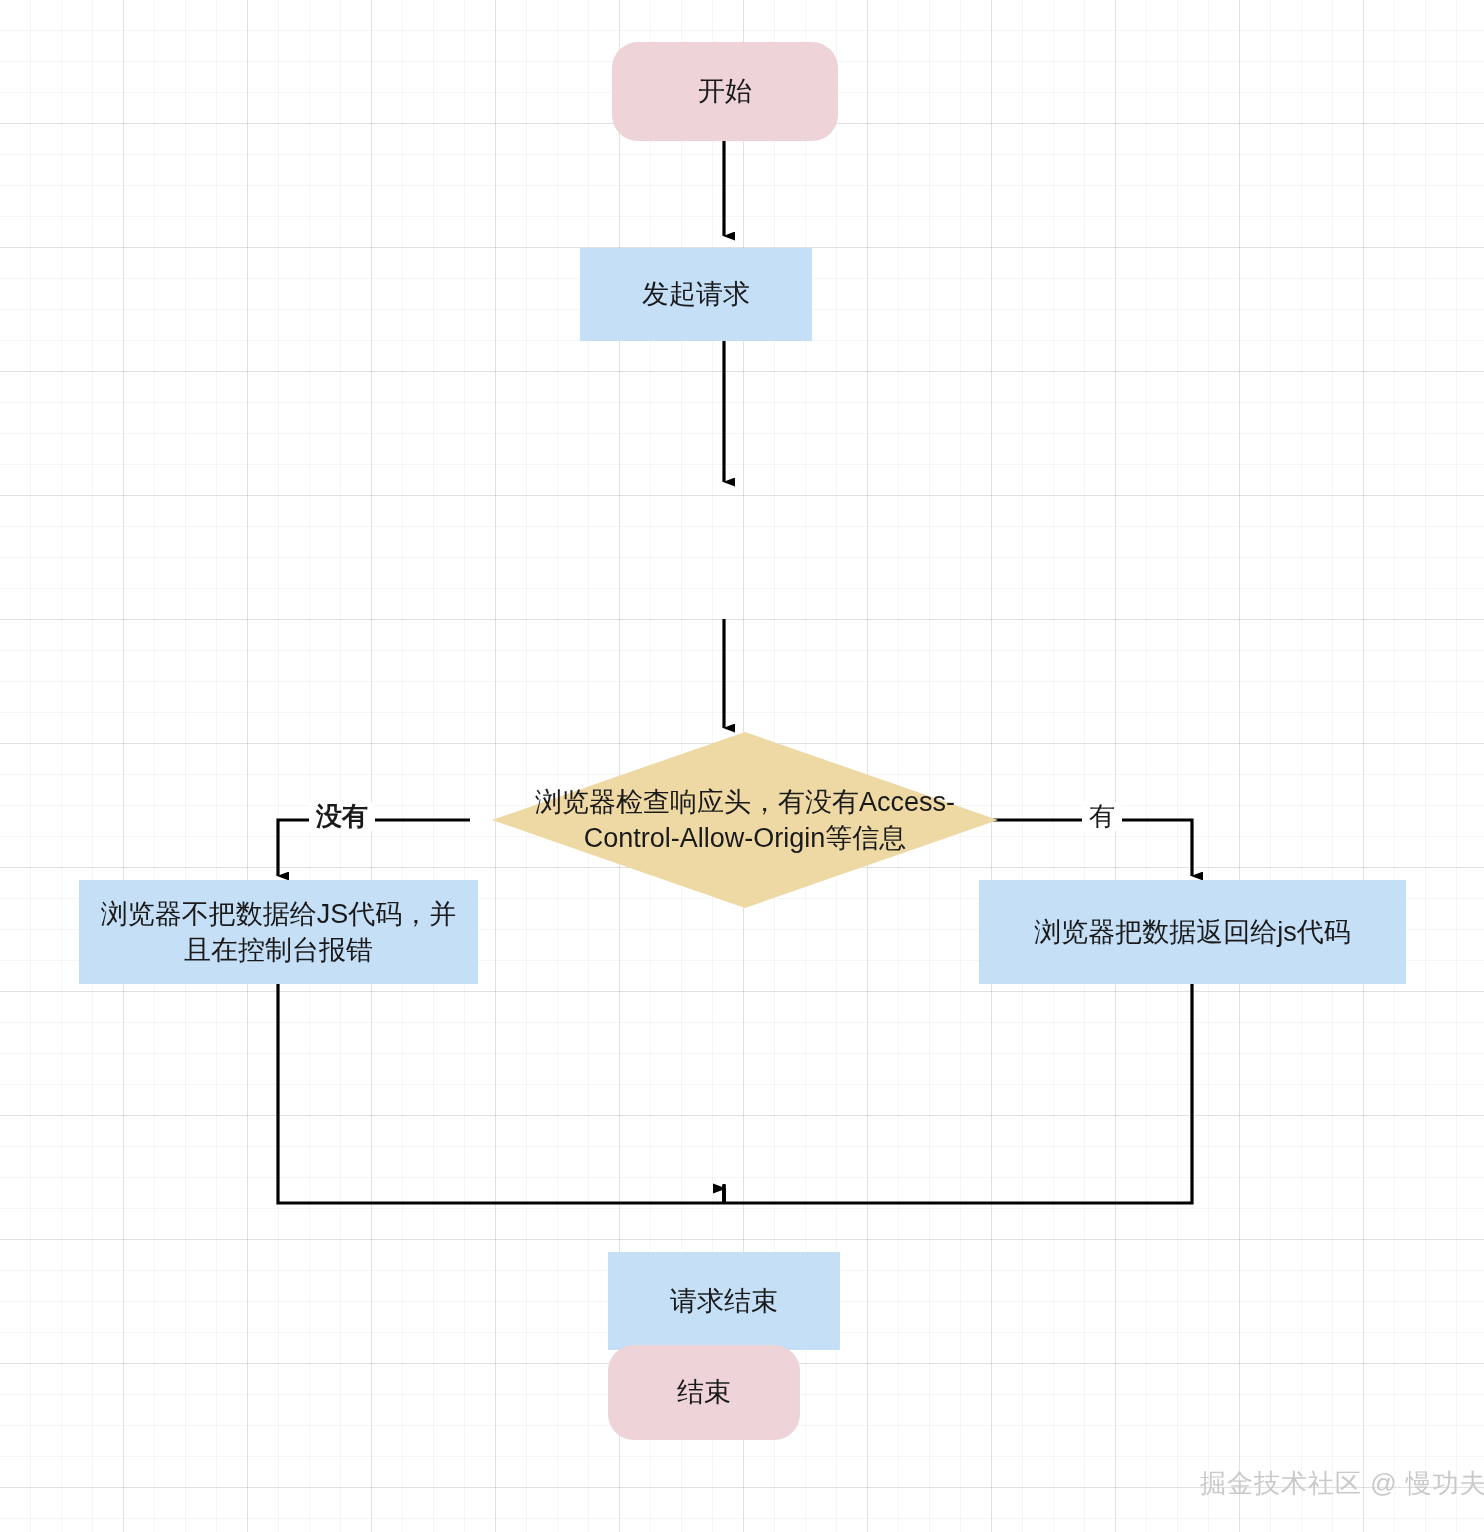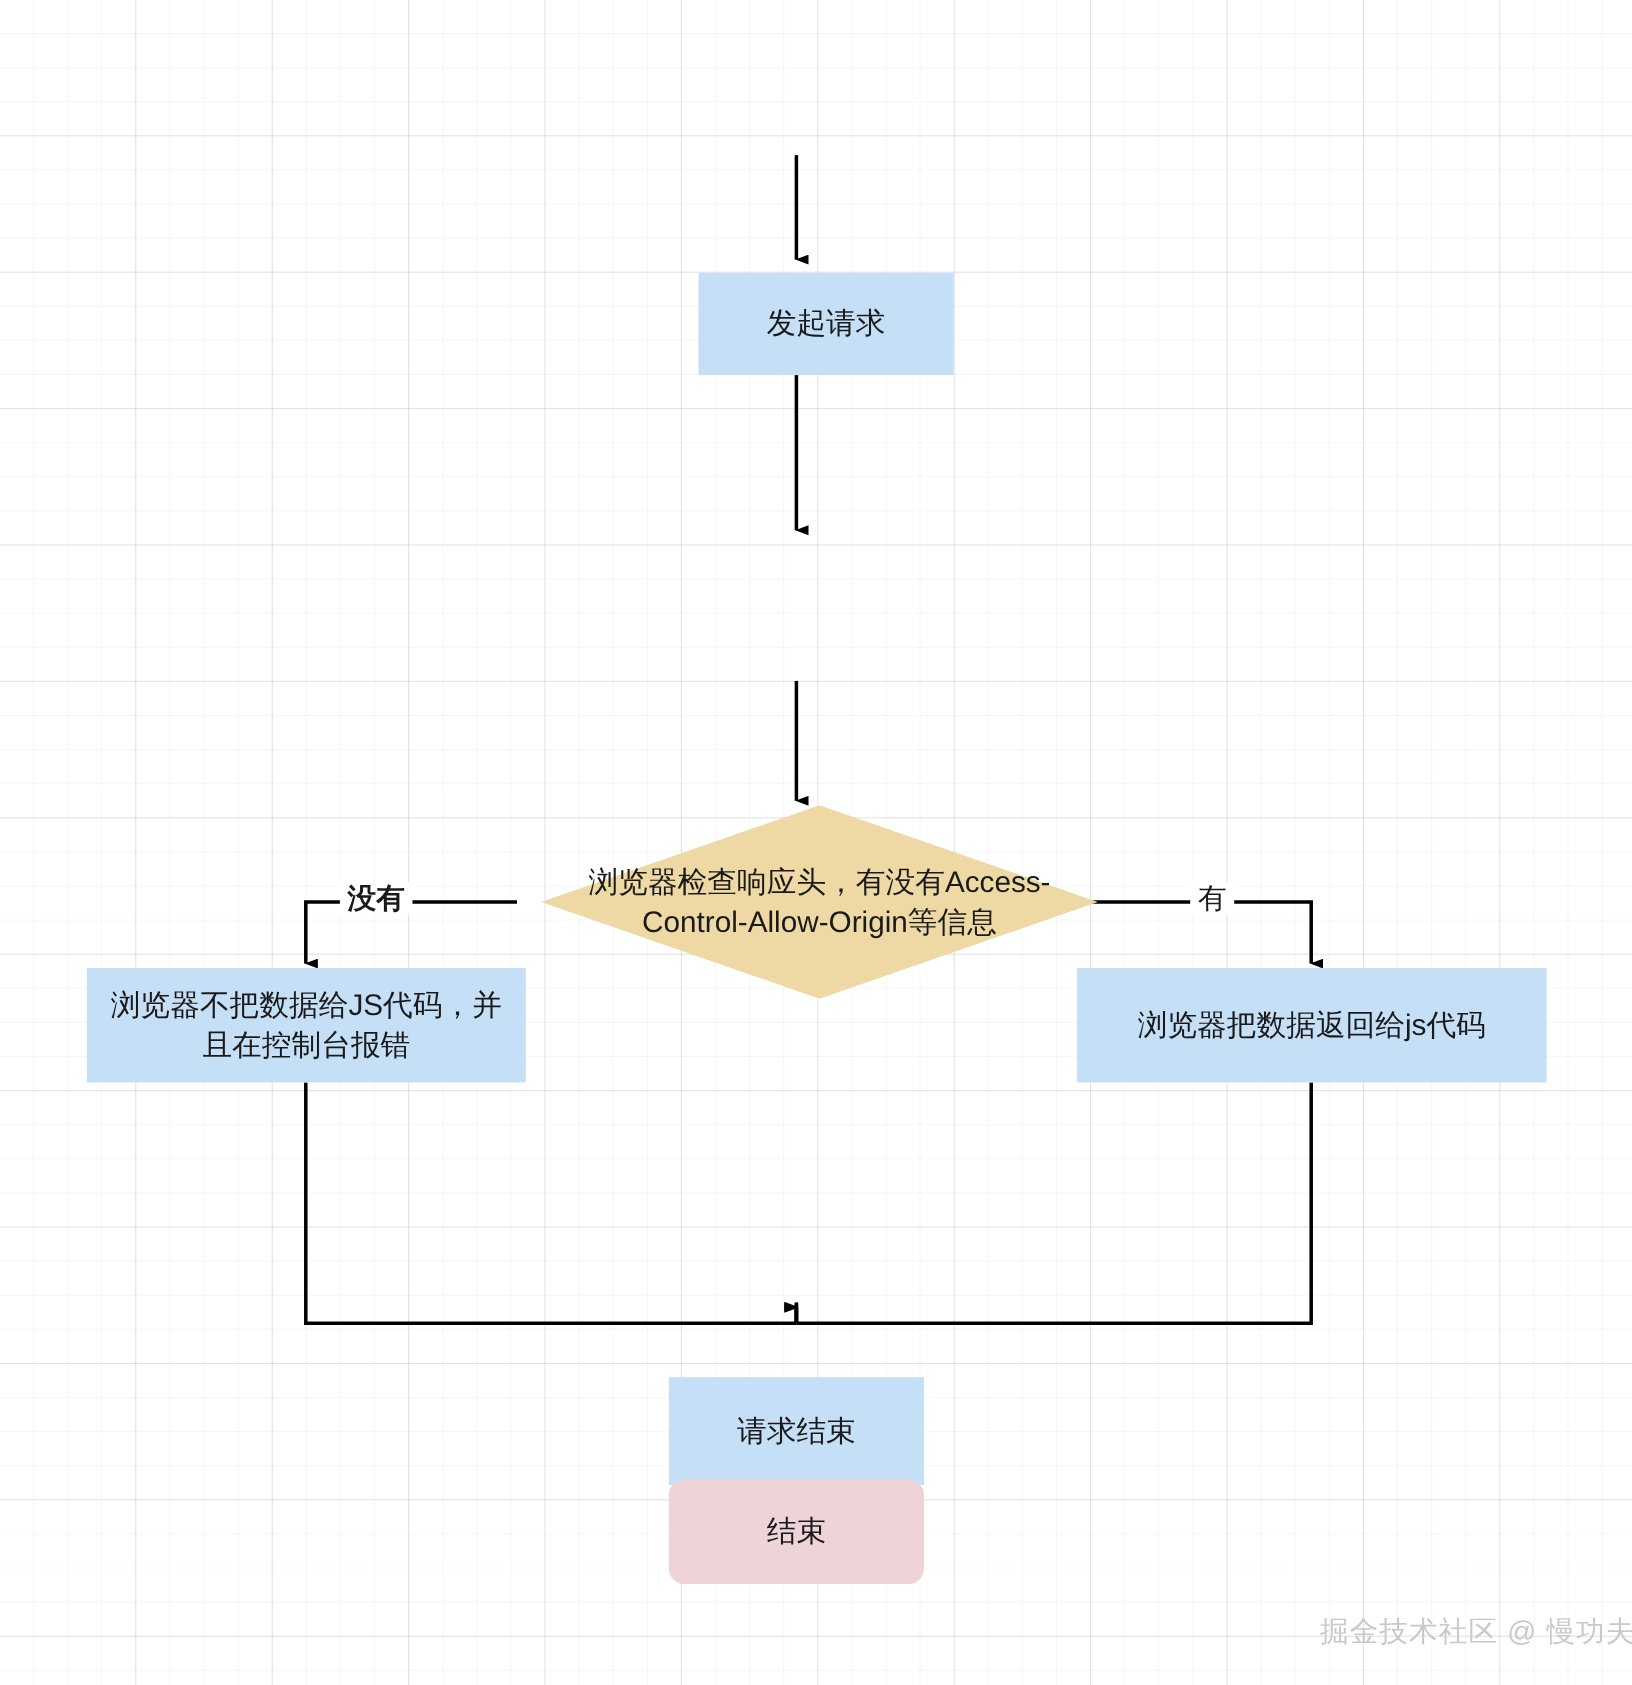--- a/index.html
+++ b/index.html
@@ -141,22 +141,25 @@
 
   <svg id="edges2" style="position:absolute;left:0;top:0;width:1484px;height:1532px;pointer-events:none;z-index:1;" viewBox="0 0 1484 1532" xmlns="http://www.w3.org/2000/svg">
     <defs>
       <marker id="arrowhead2" markerWidth="11" markerHeight="13" refX="4.5" refY="11" orient="auto" markerUnits="userSpaceOnUse">
         <path d="M0,0 L9,0 L4.5,12 Z" fill="#000000"></path>
       </marker>
     </defs>
     <line x1="724" y1="1203" x2="724" y2="1188" stroke="#000000" stroke-width="3.2" marker-end="url(#arrowhead2)" transform="translate(0,0) scale(1,1)"></line>
   </svg>
 
+  <div class="node node-terminal" style="left:612px; top:42px; width:226px; height:99px;">
+    <span>开始</span>
+  </div>
 
-  <div class="node node-process" style="left:635px; top:248px; width:232px; height:93px;">
+  <div class="node node-process" style="left:580px; top:248px; width:232px; height:93px;">
     <span>发起请求</span>
   </div>
 
 
   <div class="node node-decision" style="left:492px; top:732px; width:506px; height:176px;">
     <div class="diamond-shape"></div>
     <span>浏览器检查响应头，有没有Access-
 Control-Allow-Origin等信息</span>
   </div>
 
@@ -170,19 +173,19 @@
 
   <div class="node node-process" style="left:79px; top:880px; width:399px; height:104px;">
     <span>浏览器不把数据给JS代码，并
 且在控制台报错</span>
   </div>
 
   <div class="node node-process" style="left:608px; top:1252px; width:232px; height:98px;">
     <span>请求结束</span>
   </div>
 
-  <div class="node node-terminal" style="left:608px; top:1345px; width:232px; height:95px;border-radius:14px;">
+  <div class="node node-terminal" style="left:608px; top:1345px; width:192px; height:95px;">
     <span>结束</span>
   </div>
 
   <div class="watermark" style="left:1188px; top:1466px;margin-left:12px;">掘金技术社区 @ 慢功夫</div>
 
 </div>
 
 </body></html>

